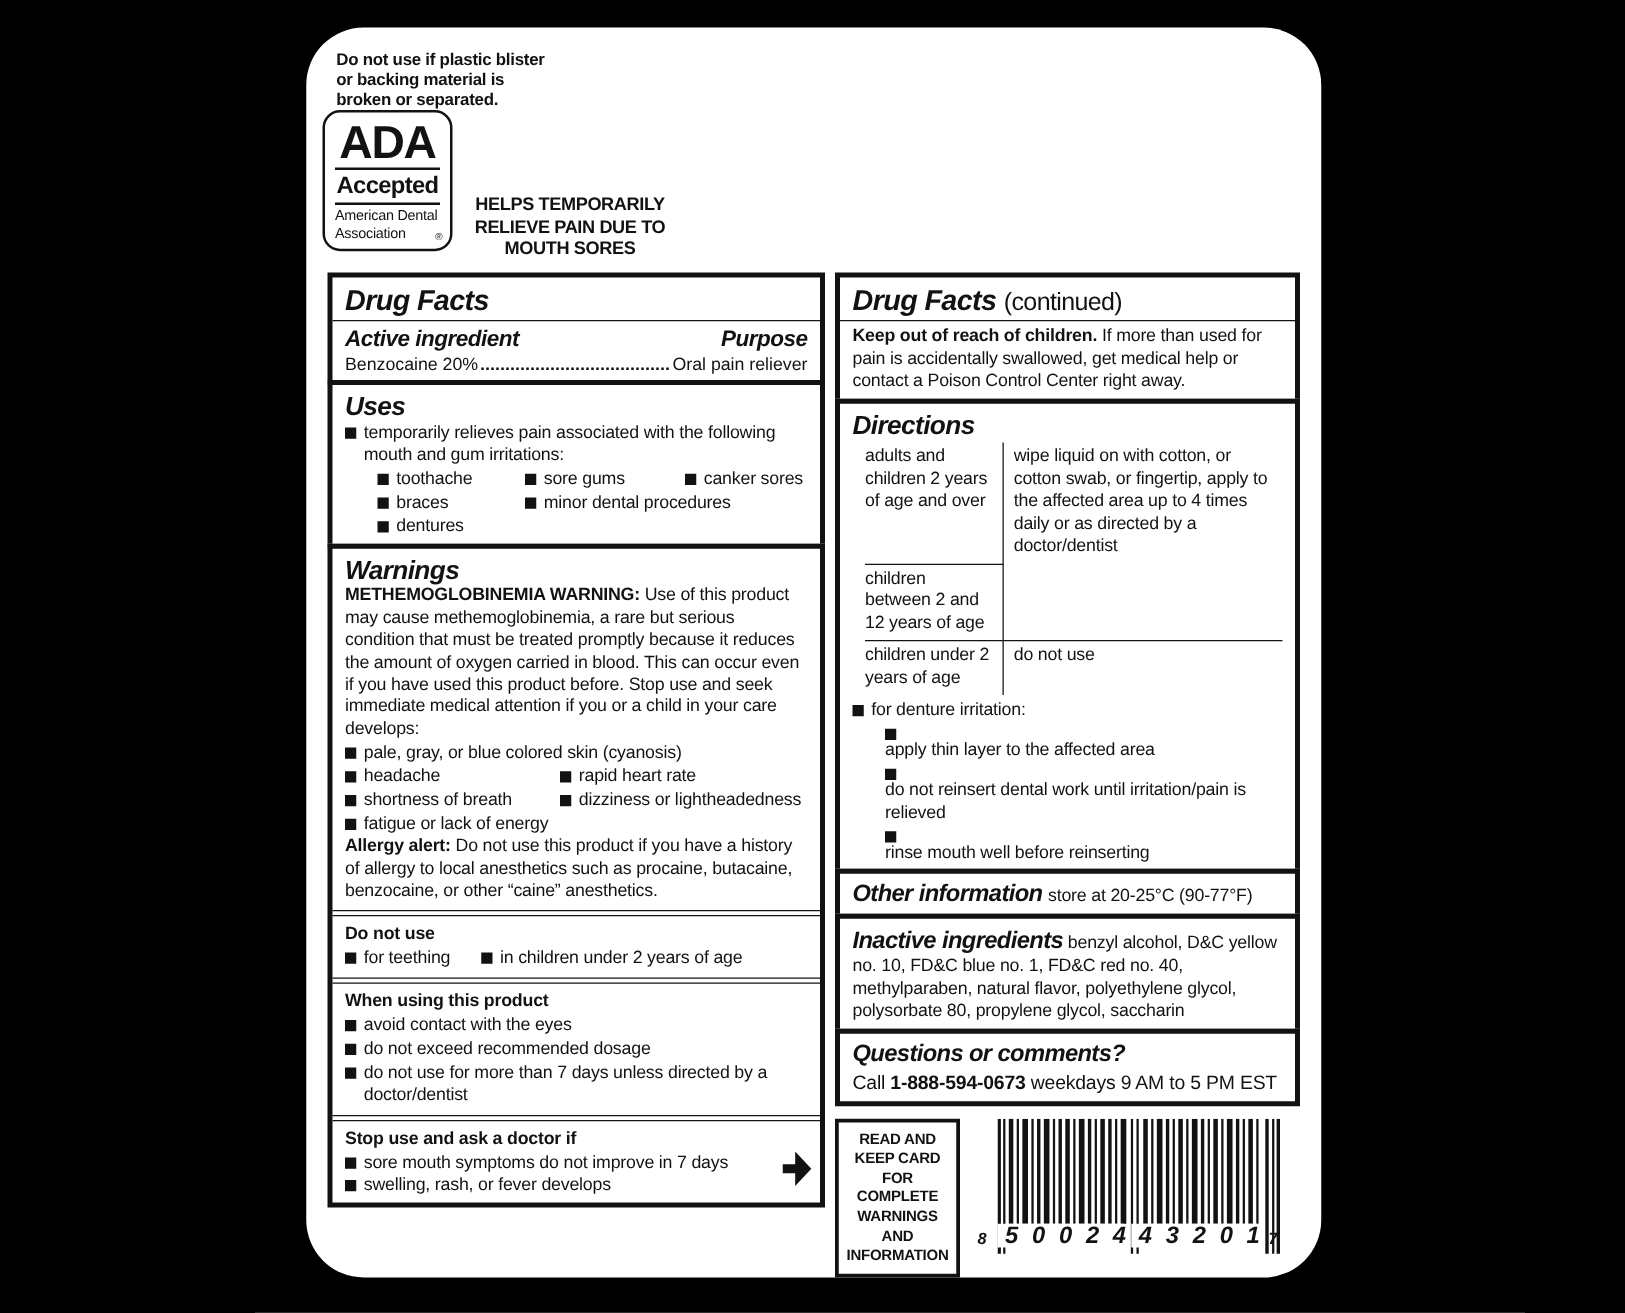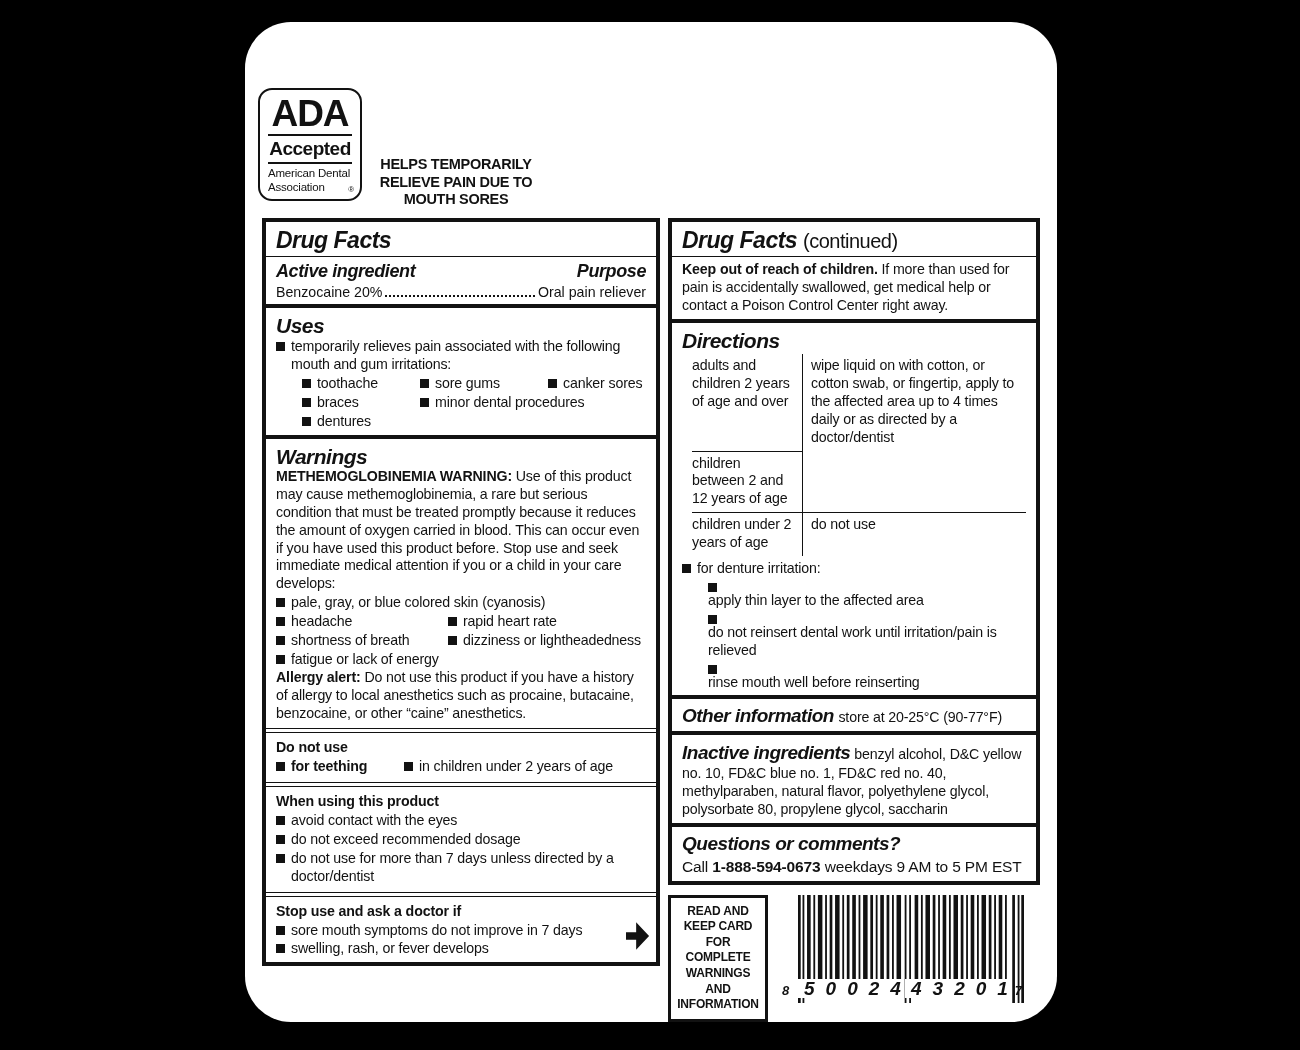--- a/index.html
+++ b/index.html
@@ -72,20 +72,21 @@
   .bc-trail{text-align:right;}
   .bc-g{background:#fff;font-size:19px;letter-spacing:11px;padding:0 0 0 6px;width:101px;
         box-sizing:border-box;text-align:center;line-height:1;}
 </style>
 </head>
 <body>
 
 <div class="stage">
   <div class="card">
 
+    <div class="blister">Do not use if plastic blister or backing material is broken or separated.</div>
 
     <div class="ada">
       <div class="ada-acronym">ADA</div>
       <div class="ada-rule"></div>
       <div class="ada-accepted">Accepted</div>
       <div class="ada-rule"></div>
       <div class="ada-org">
         <span>American Dental Association</span>
         <span class="ada-reg">®</span>
       </div>
@@ -180,21 +181,21 @@
           <span class="sq"></span>
             <span>fatigue or lack of energy</span>
         </div>
         <div class="txt">
           <span class="bold">Allergy alert:</span><span> Do not use this product if you have a history of allergy to local anesthetics such as procaine, butacaine, benzocaine, or other “caine” anesthetics.</span>
         </div>
 
         <div class="sep"></div>
         <div class="txt bold">Do not use</div>
         <div class="sym-row">
-          <div class="bullet" style="width:128px;font-weight:bold;">
+          <div class="bullet" style="width:109px;">
               <span class="sq"></span>
               <span>for teething</span>
             </div>
           <div class="bullet">
               <span class="sq"></span>
               <span>in children under 2 years of age</span>
             </div>
         </div>
 
         <div class="sep"></div>

